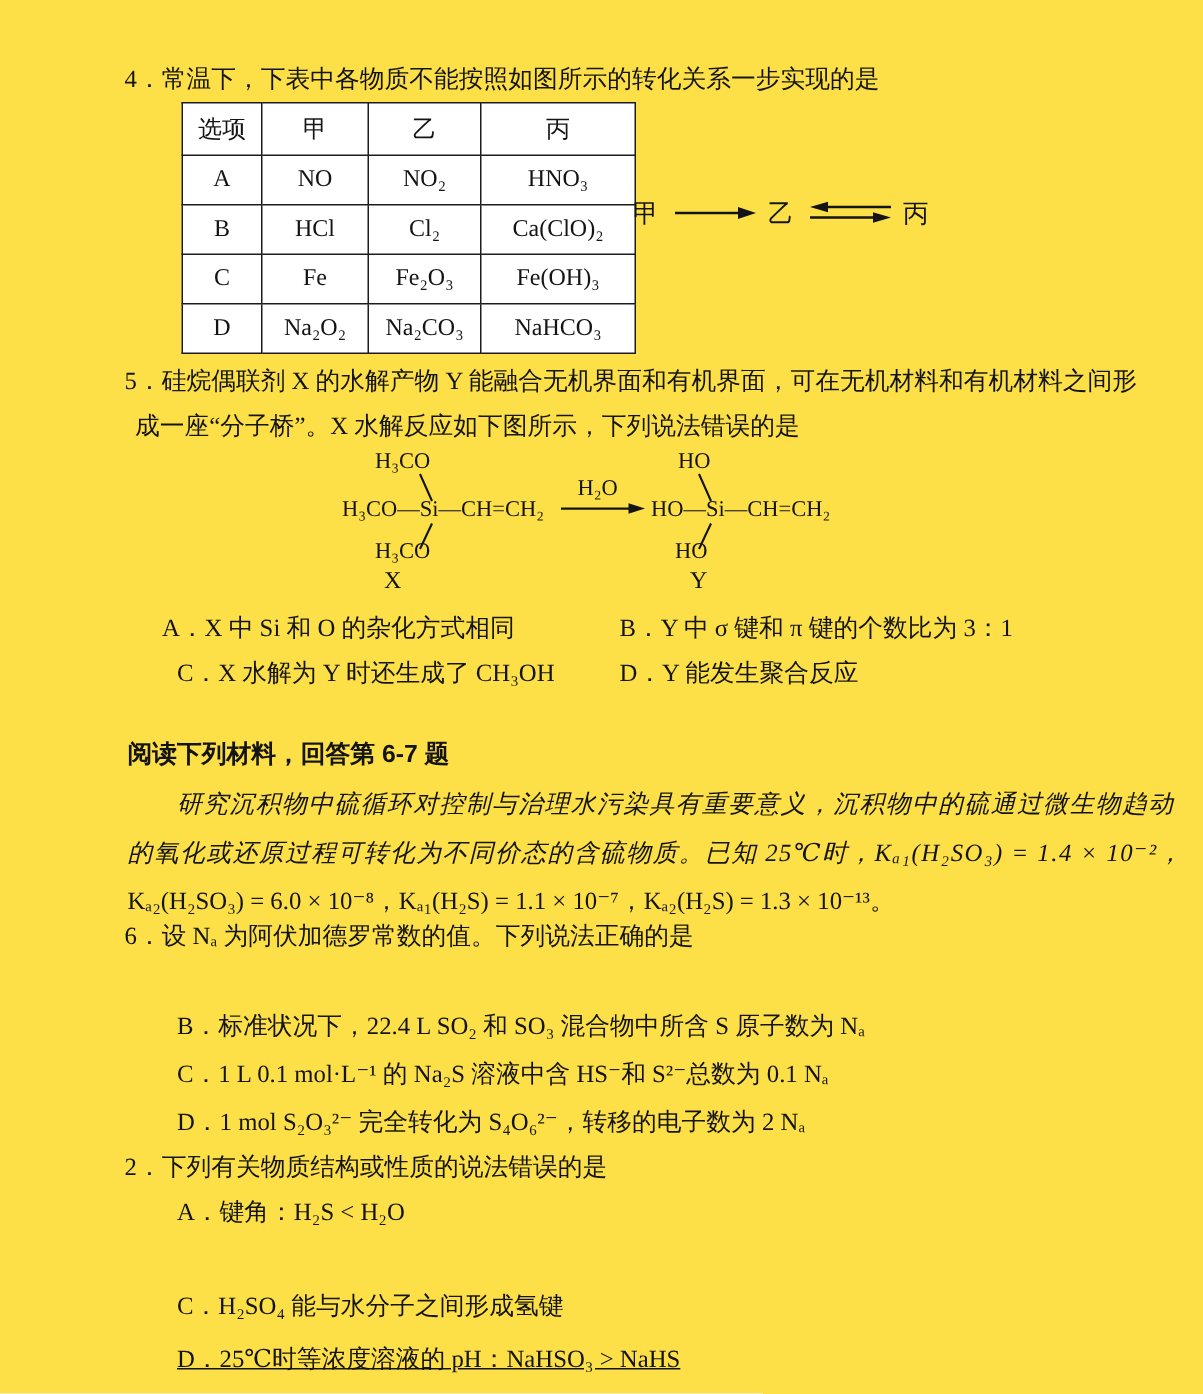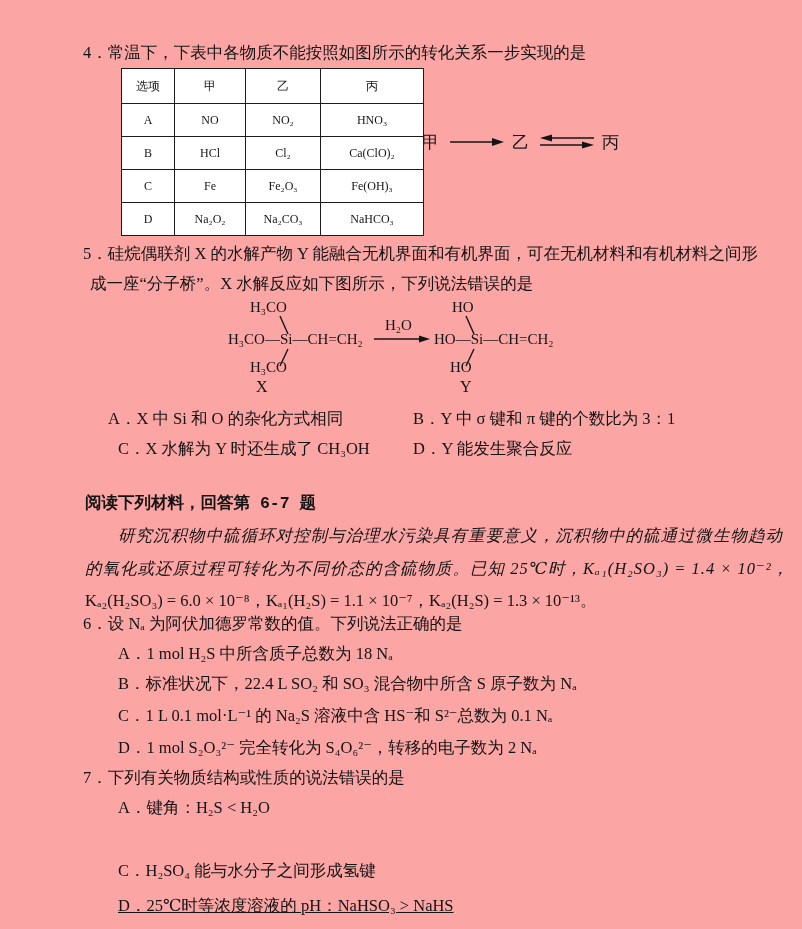--- a/index.html
+++ b/index.html
@@ -1,27 +1,27 @@
 <!DOCTYPE html>
 <html><head>
 <meta charset="utf-8">
 <style>
   html,body { margin:0; padding:0; background:#ffffff; }
   .page {
-    position:relative; width:802px; height:929px; background:#fca5a5;
+    position:relative; width:802px; height:929px; background:#fde047;
     font-family:"Liberation Serif","DejaVu Serif",serif;
     color:#141414; overflow:hidden;
   }
   .line { position:absolute; font-size:16.5px; line-height:1.2; white-space:nowrap; }
   .kaiti { font-style:italic; letter-spacing:1px; }
   .heading { font-family:"Liberation Sans","DejaVu Sans",sans-serif; font-weight:700; font-size:16.5px; }
   table.qtable { position:absolute; left:121px; top:68px; border-collapse:collapse; background:#fff; }
   table.qtable td {
     border:1.6px solid #1c1c1c; text-align:center; vertical-align:middle;
-    font-size:12px; padding:0;
+    font-size:16px; padding:0;
   }
   td.c0 { width:52px; } td.c1 { width:70px; } td.c2 { width:74px; } td.c3 { width:102px; }
   tr.hrow td { height:34px; } tr.drow td { height:32px; }
   svg text { font-family:"Liberation Serif","DejaVu Serif",serif; fill:#141414; }
   .schemetext { font-size:15px; }
   .diagtext { font-size:17px; }
   .lbl { font-size:16px; }
 </style>
 </head>
 <body>
@@ -99,29 +99,28 @@
     <line x1="244" y1="70" x2="252" y2="53" stroke="#141414" stroke-width="1.4"></line>
     <text class="schemetext" x="228" y="76">HO</text>
     <text class="lbl" x="238" y="96">Y</text>
   </svg>
 
   <div class="line" style="left:108px; top:409px;">A．X 中 Si 和 O 的杂化方式相同</div>
   <div class="line" style="left:413px; top:409px;">B．Y 中 σ 键和 π 键的个数比为 3：1</div>
   <div class="line" style="left:118px; top:439px;">C．X 水解为 Y 时还生成了 CH₃OH</div>
   <div class="line" style="left:413px; top:439px;">D．Y 能发生聚合反应</div>
 
-  <div class="line heading" style="left:85px; top:494px;font-family:Liberation Mono, monospace;">阅读下列材料，回答第 6-7 题</div>
+  <div class="line heading" style="left:85px; top:494px;">阅读下列材料，回答第 6-7 题</div>
   <div class="line kaiti" style="left:118px; top:526px;">研究沉积物中硫循环对控制与治理水污染具有重要意义，沉积物中的硫通过微生物趋动</div>
   <div class="line kaiti" style="left:85px; top:559px;text-align:center;">的氧化或还原过程可转化为不同价态的含硫物质。已知 25℃时，Kₐ₁(H₂SO₃) = 1.4 × 10⁻²，</div>
   <div class="line" style="left:85px; top:591px;">Kₐ₂(H₂SO₃) = 6.0 × 10⁻⁸，Kₐ₁(H₂S) = 1.1 × 10⁻⁷，Kₐ₂(H₂S) = 1.3 × 10⁻¹³。</div>
 
   <div class="line" style="left:83px; top:614px;">6．设 Nₐ 为阿伏加德罗常数的值。下列说法正确的是</div>
-  <div class="line" style="left:118px; top:644px;">A．1 mol H₂S 中所含质子总数为 18 Nₐ</div>
   <div class="line" style="left:118px; top:674px;">B．标准状况下，22.4 L SO₂ 和 SO₃ 混合物中所含 S 原子数为 Nₐ</div>
   <div class="line" style="left:118px; top:706px;">C．1 L 0.1 mol·L⁻¹ 的 Na₂S 溶液中含 HS⁻和 S²⁻总数为 0.1 Nₐ</div>
   <div class="line" style="left:118px; top:738px;">D．1 mol S₂O₃²⁻ 完全转化为 S₄O₆²⁻，转移的电子数为 2 Nₐ</div>
 
-  <div class="line" style="left:83px; top:768px;">7．下列有关物质结构或性质的说法错误的是</div>
+  <div class="line" style="left:83px; top:768px;">2．下列有关物质结构或性质的说法错误的是</div>
   <div class="line" style="left:118px; top:798px;text-align:center;">A．键角：H₂S &lt; H₂O</div>
   <div class="line" style="left:118px; top:861px;">C．H₂SO₄ 能与水分子之间形成氢键</div>
   <div class="line" style="left:118px; top:896px;text-decoration:underline;">D．25℃时等浓度溶液的 pH：NaHSO₃ &gt; NaHS</div>
 
 </div>
 
 </body></html>

